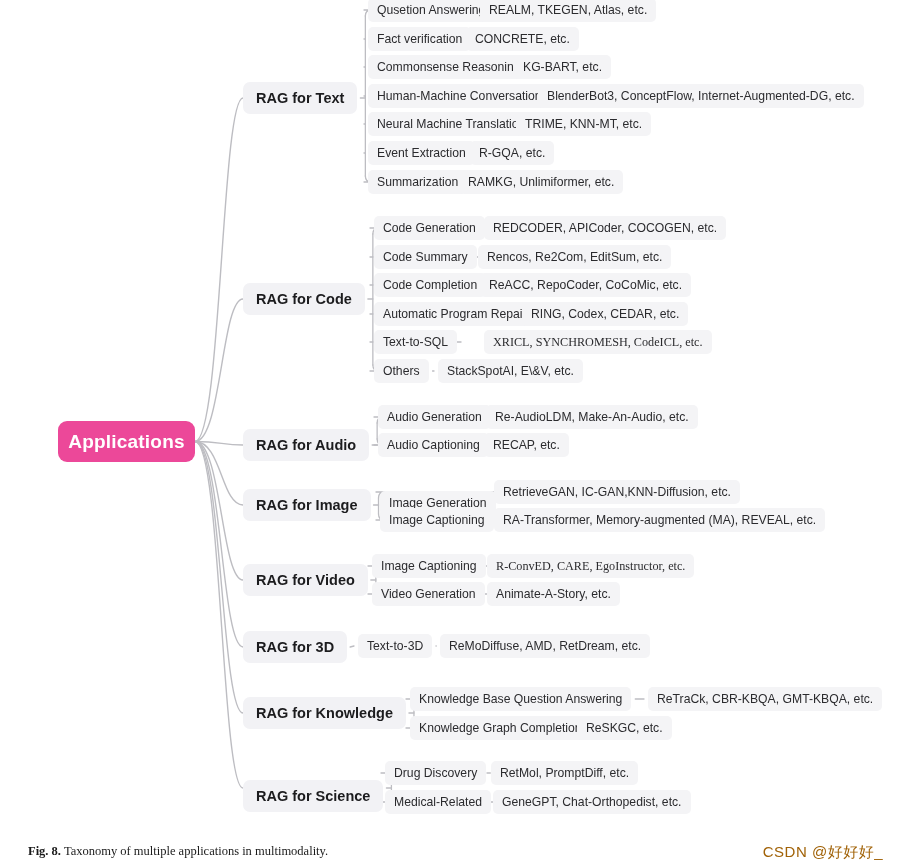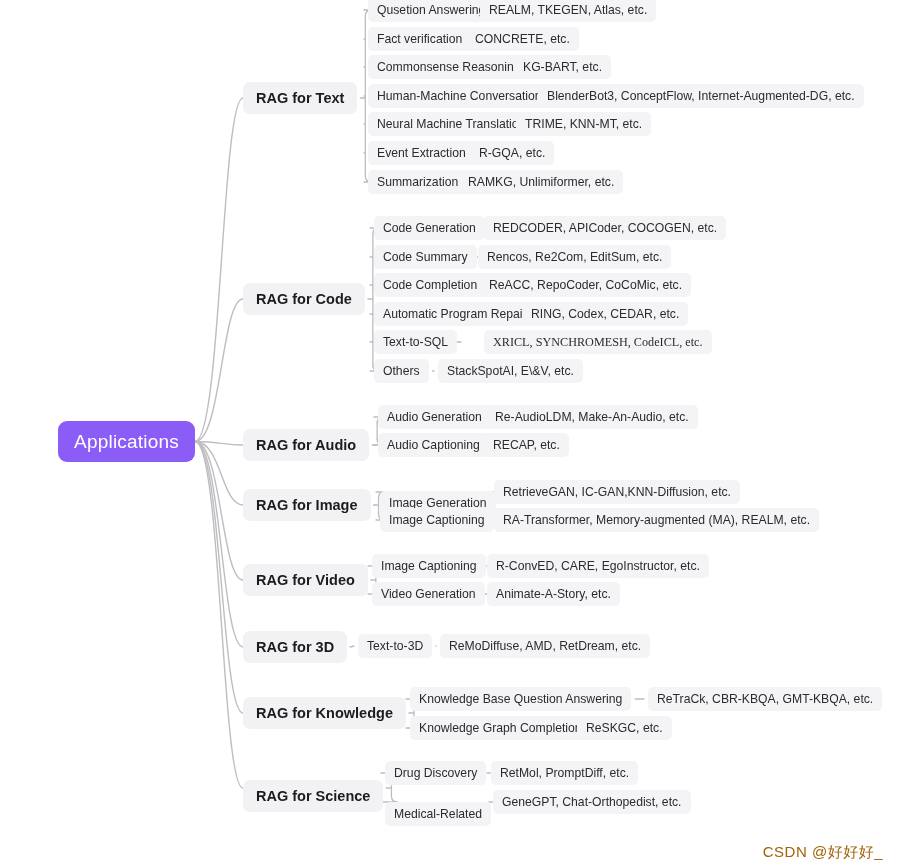--- a/index.html
+++ b/index.html
@@ -25,23 +25,23 @@
     pointer-events: none;
   }
   .node {
     position: absolute;
     display: flex;
     align-items: center;
     white-space: nowrap;
     border-radius: 6px;
   }
   .root-node {
-    background: #8b5cf6;
+    background: #ec4899;
     color: #ffffff;
-    font-weight: normal;
+    font-weight: bold;
     font-size: 19px;
     border-radius: 9px;
     padding: 16px 16px;
     justify-content: center;
     letter-spacing: .2px;
   }
   .cat-node {
     background: #f2f2f5;
     color: #1c1c1e;
     font-weight: bold;
@@ -197,37 +197,41 @@
       <div class="node method-node" style="left: 438px; top: 359px; height: 24px;">StackSpotAI, E\&amp;V, etc.</div>
       <div class="node cat-node" style="left: 243px; top: 429px; height: 32px;">RAG for Audio</div>
       <div class="node task-node" style="left: 378px; top: 405px; height: 24px;">Audio Generation</div>
       <div class="node method-node" style="left: 486px; top: 405px; height: 24px;">Re-AudioLDM, Make-An-Audio, etc.</div>
       <div class="node task-node" style="left: 378px; top: 433px; height: 24px;">Audio Captioning</div>
       <div class="node method-node" style="left: 484px; top: 433px; height: 24px;">RECAP, etc.</div>
       <div class="node cat-node" style="left: 243px; top: 489px; height: 32px;">RAG for Image</div>
       <div class="node task-node" style="left: 380px; top: 491px; height: 24px;">Image Generation</div>
       <div class="node method-node" style="left: 494px; top: 480px; height: 24px;">RetrieveGAN, IC-GAN,KNN-Diffusion, etc.</div>
       <div class="node task-node" style="left: 380px; top: 508px; height: 24px;">Image Captioning</div>
-      <div class="node method-node" style="left: 494px; top: 508px; height: 24px;">RA-Transformer, Memory-augmented (MA), REALM, etc.</div>
+      <div class="node method-node" style="left: 494px; top: 508px; height: 24px;">RA-Transformer, Memory-augmented (MA), REVEAL, etc.</div>
       <div class="node cat-node" style="left: 243px; top: 564px; height: 32px;">RAG for Video</div>
       <div class="node task-node" style="left: 372px; top: 554px; height: 24px;">Image Captioning</div>
-      <div class="node method-node" style="left: 487px; top: 554px; height: 24px;">R-ConvED, CARE, EgoInstructor, etc.</div>
+      <div class="node method-node" style="left: 487px; top: 554px; height: 24px; font-family: Liberation Serif, serif;">R-ConvED, CARE, EgoInstructor, etc.</div>
       <div class="node task-node" style="left: 372px; top: 582px; height: 24px;">Video Generation</div>
       <div class="node method-node" style="left: 487px; top: 582px; height: 24px;">Animate-A-Story, etc.</div>
       <div class="node cat-node" style="left: 243px; top: 631px; height: 32px;">RAG for 3D</div>
       <div class="node task-node" style="left: 358px; top: 634px; height: 24px;">Text-to-3D</div>
       <div class="node method-node" style="left: 440px; top: 634px; height: 24px;">ReMoDiffuse, AMD, RetDream, etc.</div>
       <div class="node cat-node" style="left: 243px; top: 697px; height: 32px;">RAG for Knowledge</div>
       <div class="node task-node" style="left: 410px; top: 687px; height: 24px;">Knowledge Base Question Answering</div>
       <div class="node method-node" style="left: 648px; top: 687px; height: 24px;">ReTraCk, CBR-KBQA, GMT-KBQA, etc.</div>
       <div class="node task-node" style="left: 410px; top: 716px; height: 24px;">Knowledge Graph Completion</div>
       <div class="node method-node" style="left: 577px; top: 716px; height: 24px;">ReSKGC, etc.</div>
       <div class="node cat-node" style="left: 243px; top: 772px; height: 32px; margin-top: 8px;">RAG for Science</div>
       <div class="node task-node" style="left: 385px; top: 761px; height: 24px;">Drug Discovery</div>
       <div class="node method-node" style="left: 491px; top: 761px; height: 24px;">RetMol, PromptDiff, etc.</div>
-      <div class="node task-node" style="left: 385px; top: 790px; height: 24px; margin-top: 12px;">Medical-Related</div>
+      <div class="node task-node" style="left: 385px; top: 790px; height: 24px;">Medical-Related</div>
       <div class="node method-node" style="left: 493px; top: 790px; height: 24px;">GeneGPT, Chat-Orthopedist, etc.</div>
     </div>
 
+  <div class="caption">
+    <b>Fig. 8.</b>
+    <span>Taxonomy of multiple applications in multimodality.</span>
+  </div>
 
   <div class="watermark">CSDN @好好好_</div>
 
 </div>
 
 </body></html>

